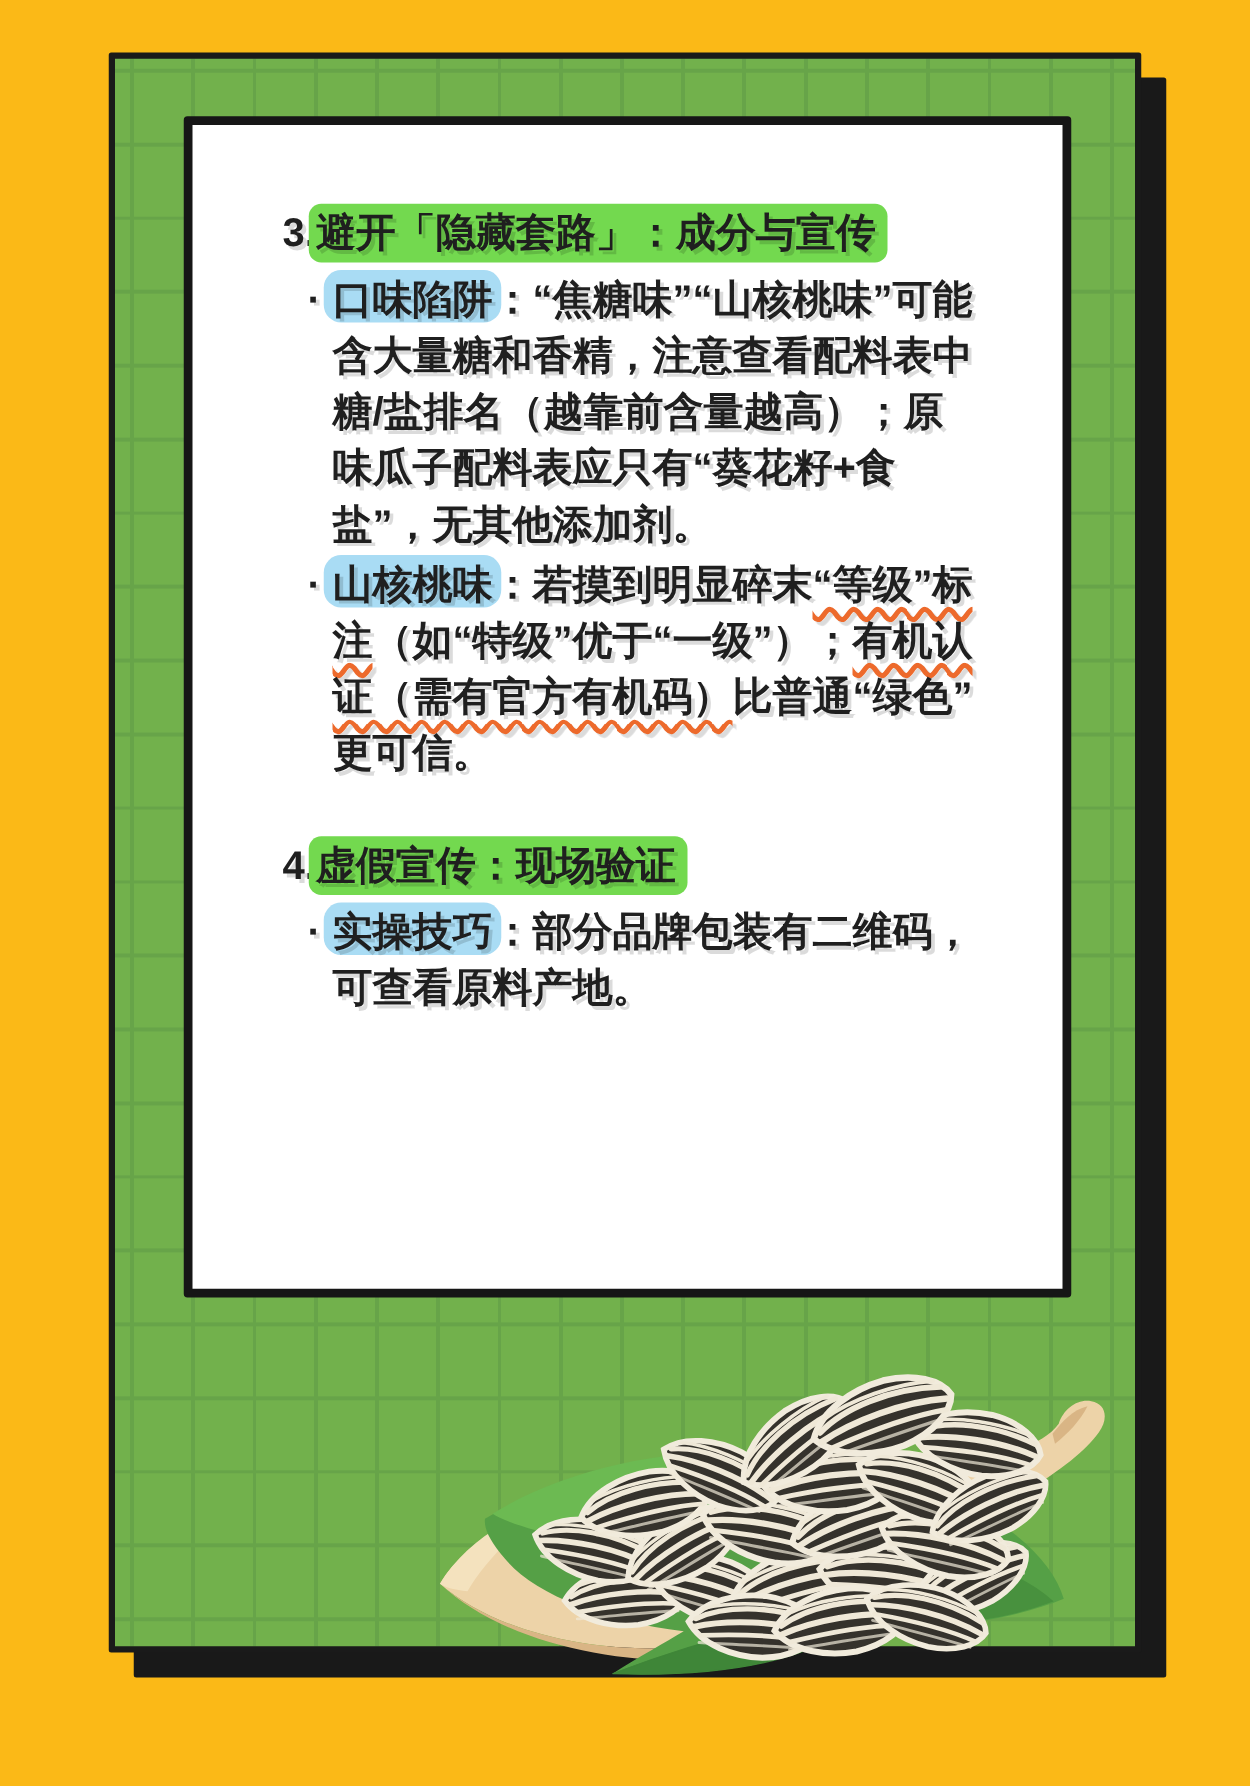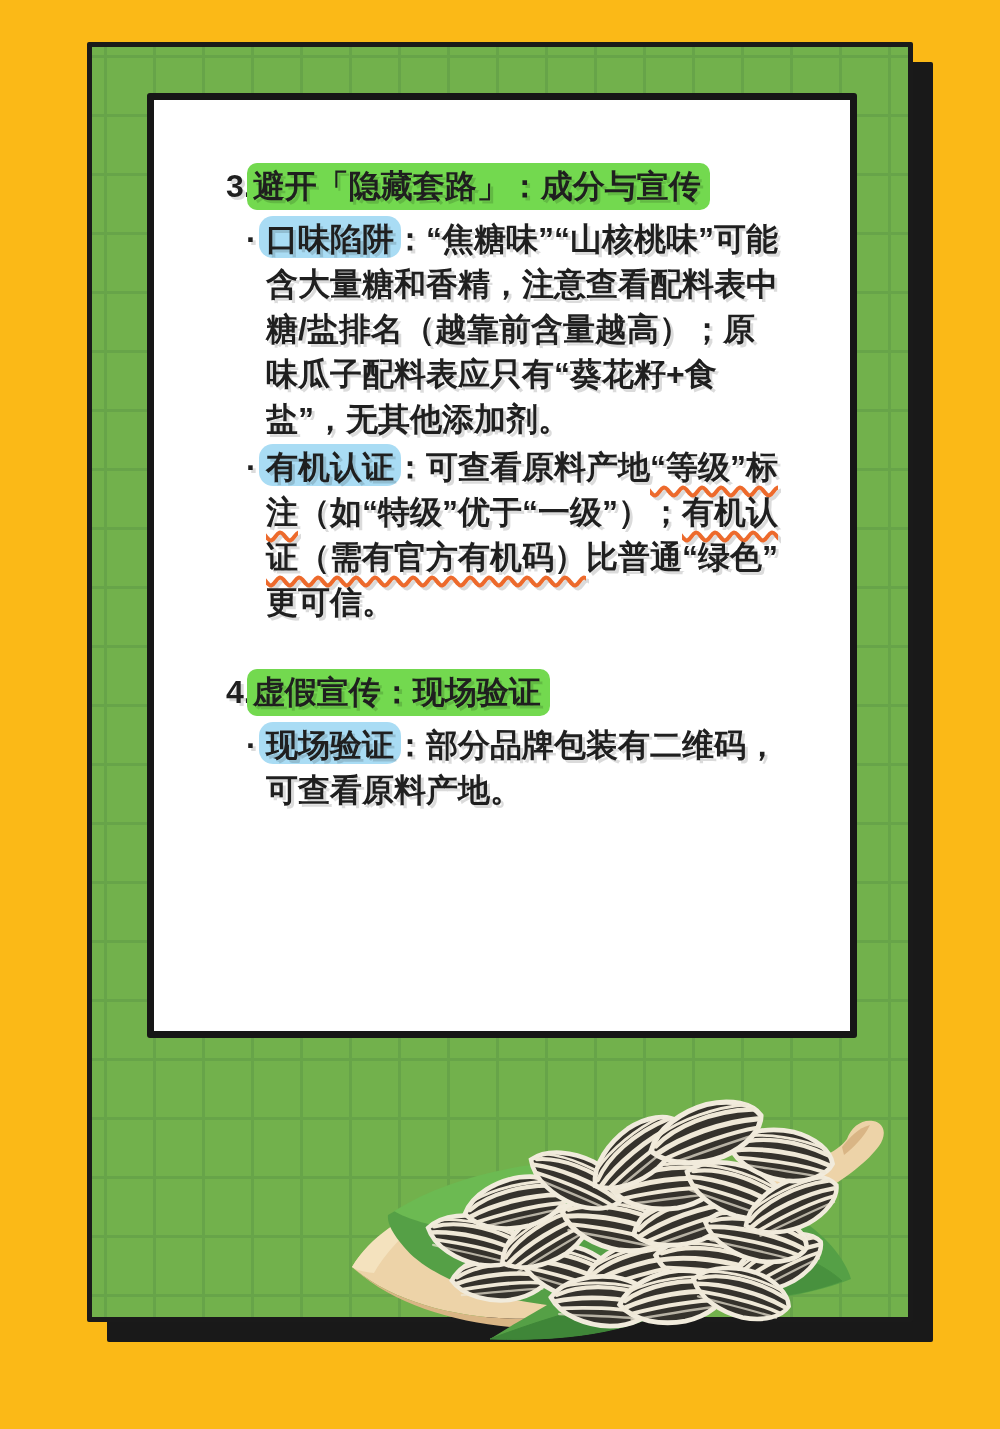--- a/index.html
+++ b/index.html
@@ -73,27 +73,27 @@
 <body>
 
 <div class="page">
   <div class="card">
     <div class="panel">
       <div class="content" id="sections">
           <div class="section">
             <div class="title-line"><span class="num">3.</span><span class="title-hl">避开「隐藏套路」：成分与宣传</span></div>
             <div class="bullets">
               <div class="bullet"><span class="dot">·</span><span class="term">口味陷阱</span><span class="colon">：</span><span class="seg">“焦糖味”“山核桃味”可能含大量糖和香精，注意查看配料表中糖/盐排名（越靠前含量越高）；原味瓜子配料表应只有“葵花籽+食盐”，无其他添加剂。</span></div>
-              <div class="bullet"><span class="dot">·</span><span class="term">有机认证</span><span class="colon">：</span><span class="seg">可查看原料产地</span><span class="seg wavy">“等级”标注</span><span class="seg">（如“特级”优于“一级”）；</span><span class="seg wavy">有机认证（需有官方有机码）</span><span class="seg">比普通“绿色”更可信。</span></div>
+              <div class="bullet"><span class="dot">·</span><span class="term">山核桃味</span><span class="colon">：</span><span class="seg">若摸到明显碎末</span><span class="seg wavy">“等级”标注</span><span class="seg">（如“特级”优于“一级”）；</span><span class="seg wavy">有机认证（需有官方有机码）</span><span class="seg">比普通“绿色”更可信。</span></div>
             </div>
           </div>
           <div class="section">
             <div class="title-line"><span class="num">4.</span><span class="title-hl">虚假宣传：现场验证</span></div>
             <div class="bullets">
-              <div class="bullet"><span class="dot">·</span><span class="term">现场验证</span><span class="colon">：</span><span class="seg">部分品牌包装有二维码，可查看原料产地。</span></div>
+              <div class="bullet"><span class="dot">·</span><span class="term">实操技巧</span><span class="colon">：</span><span class="seg">部分品牌包装有二维码，可查看原料产地。</span></div>
             </div>
           </div>
         </div>
     </div>
 
     <svg class="illus" viewBox="0 0 560 250" role="img">
       <g>
         <path class="plate-base" d="M10 172 C30 135 95 108 175 95 C260 82 350 84 440 72 C472 67 495 58 505 44 C509 32 520 24 531 26 C543 28 545 40 537 51 C526 66 508 80 478 99 C430 131 360 186 275 212 C185 236 70 224 10 172 Z"></path>
         <path class="plate-shade" d="M10 172 C70 224 185 236 275 212 C360 186 430 131 478 99 C460 132 395 192 312 219 C222 247 80 237 10 172 Z"></path>
         <path class="plate-hi" d="M10 172 C28 142 60 120 100 108 C70 130 45 155 32 178 C22 177 14 175 10 172 Z"></path>

